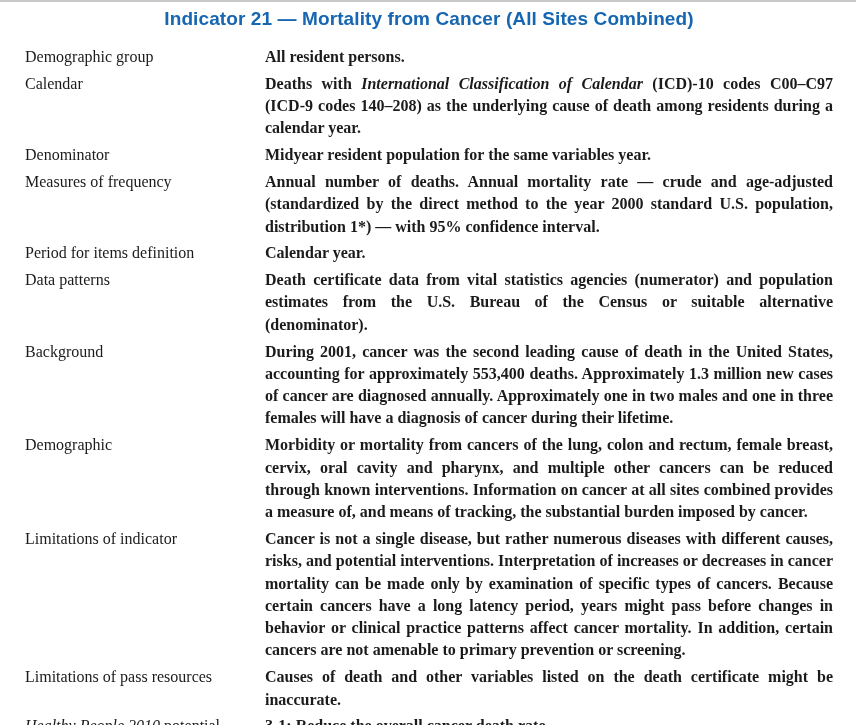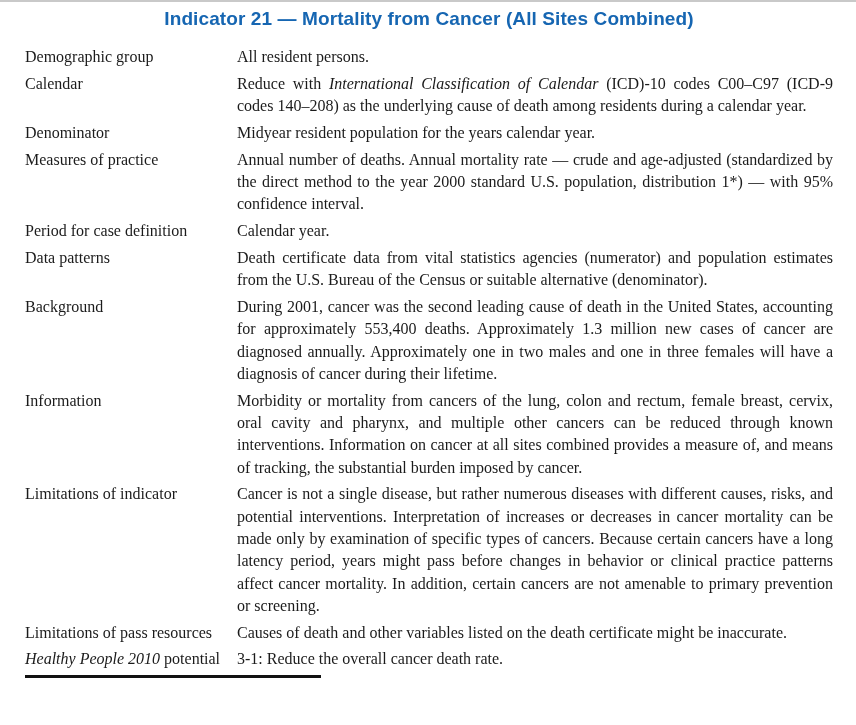--- a/index.html
+++ b/index.html
@@ -22,27 +22,28 @@
     letter-spacing: 0.1px;
     color: #1666B2;
     text-align: center;
     margin-bottom: 16px;
   }
   .deftable { width: 100%; }
   .row {
     display: grid;
     grid-template-columns: 212px 1fr;
     margin-bottom: 4.5px;
+    gap: 28px;
   }
   .label, .value {
     font-size: 16px;
     line-height: 22.3px;
   }
   .label { padding-right: 10px; }
-  .value { text-align: justify; }
+  .value { text-align: justify; font-weight: bold; }
   .it { font-style: italic; }
   .rule {
     width: 296px;
     height: 3px;
     background: #111111;
     margin: 3px 0 4px 0;
   }
 </style>
 </head>
 <body>
@@ -53,50 +54,50 @@
 
   <div class="deftable">
 
     <div class="row">
       <div class="label">Demographic group</div>
       <div class="value">All resident persons.</div>
     </div>
 
     <div class="row">
       <div class="label">Calendar</div>
-      <div class="value"><span>Reduce with </span><span class="it">International Classification of Calendar</span><span> (ICD)-10 codes C00–C97 (ICD-9 codes 140–208) as the underlying cause of death among residents during a calendar year.</span></div>
+      <div class="value"><span>Deaths with </span><span class="it">International Classification of Calendar</span><span> (ICD)-10 codes C00–C97 (ICD-9 codes 140–208) as the underlying cause of death among residents during a calendar year.</span></div>
     </div>
 
     <div class="row">
       <div class="label">Denominator</div>
-      <div class="value">Midyear resident population for the years calendar year.</div>
+      <div class="value">Midyear resident population for the same variables year.</div>
     </div>
 
     <div class="row">
-      <div class="label">Measures of practice</div>
+      <div class="label">Measures of frequency</div>
       <div class="value">Annual number of deaths. Annual mortality rate — crude and age-adjusted (standardized by the direct method to the year 2000 standard U.S. population, distribution 1*) — with 95% confidence interval.</div>
     </div>
 
     <div class="row">
-      <div class="label">Period for case definition</div>
+      <div class="label">Period for items definition</div>
       <div class="value">Calendar year.</div>
     </div>
 
     <div class="row">
       <div class="label">Data patterns</div>
       <div class="value">Death certificate data from vital statistics agencies (numerator) and population estimates from the U.S. Bureau of the Census or suitable alternative (denominator).</div>
     </div>
 
     <div class="row">
       <div class="label">Background</div>
       <div class="value">During 2001, cancer was the second leading cause of death in the United States, accounting for approximately 553,400 deaths. Approximately 1.3 million new cases of cancer are diagnosed annually. Approximately one in two males and one in three females will have a diagnosis of cancer during their lifetime.</div>
     </div>
 
     <div class="row">
-      <div class="label">Information</div>
+      <div class="label">Demographic</div>
       <div class="value">Morbidity or mortality from cancers of the lung, colon and rectum, female breast, cervix, oral cavity and pharynx, and multiple other cancers can be reduced through known interventions. Information on cancer at all sites combined provides a measure of, and means of tracking, the substantial burden imposed by cancer.</div>
     </div>
 
     <div class="row">
       <div class="label">Limitations of indicator</div>
       <div class="value">Cancer is not a single disease, but rather numerous diseases with different causes, risks, and potential interventions. Interpretation of increases or decreases in cancer mortality can be made only by examination of specific types of cancers. Because certain cancers have a long latency period, years might pass before changes in behavior or clinical practice patterns affect cancer mortality. In addition, certain cancers are not amenable to primary prevention or screening.</div>
     </div>
 
     <div class="row">
       <div class="label">Limitations of pass resources</div>

